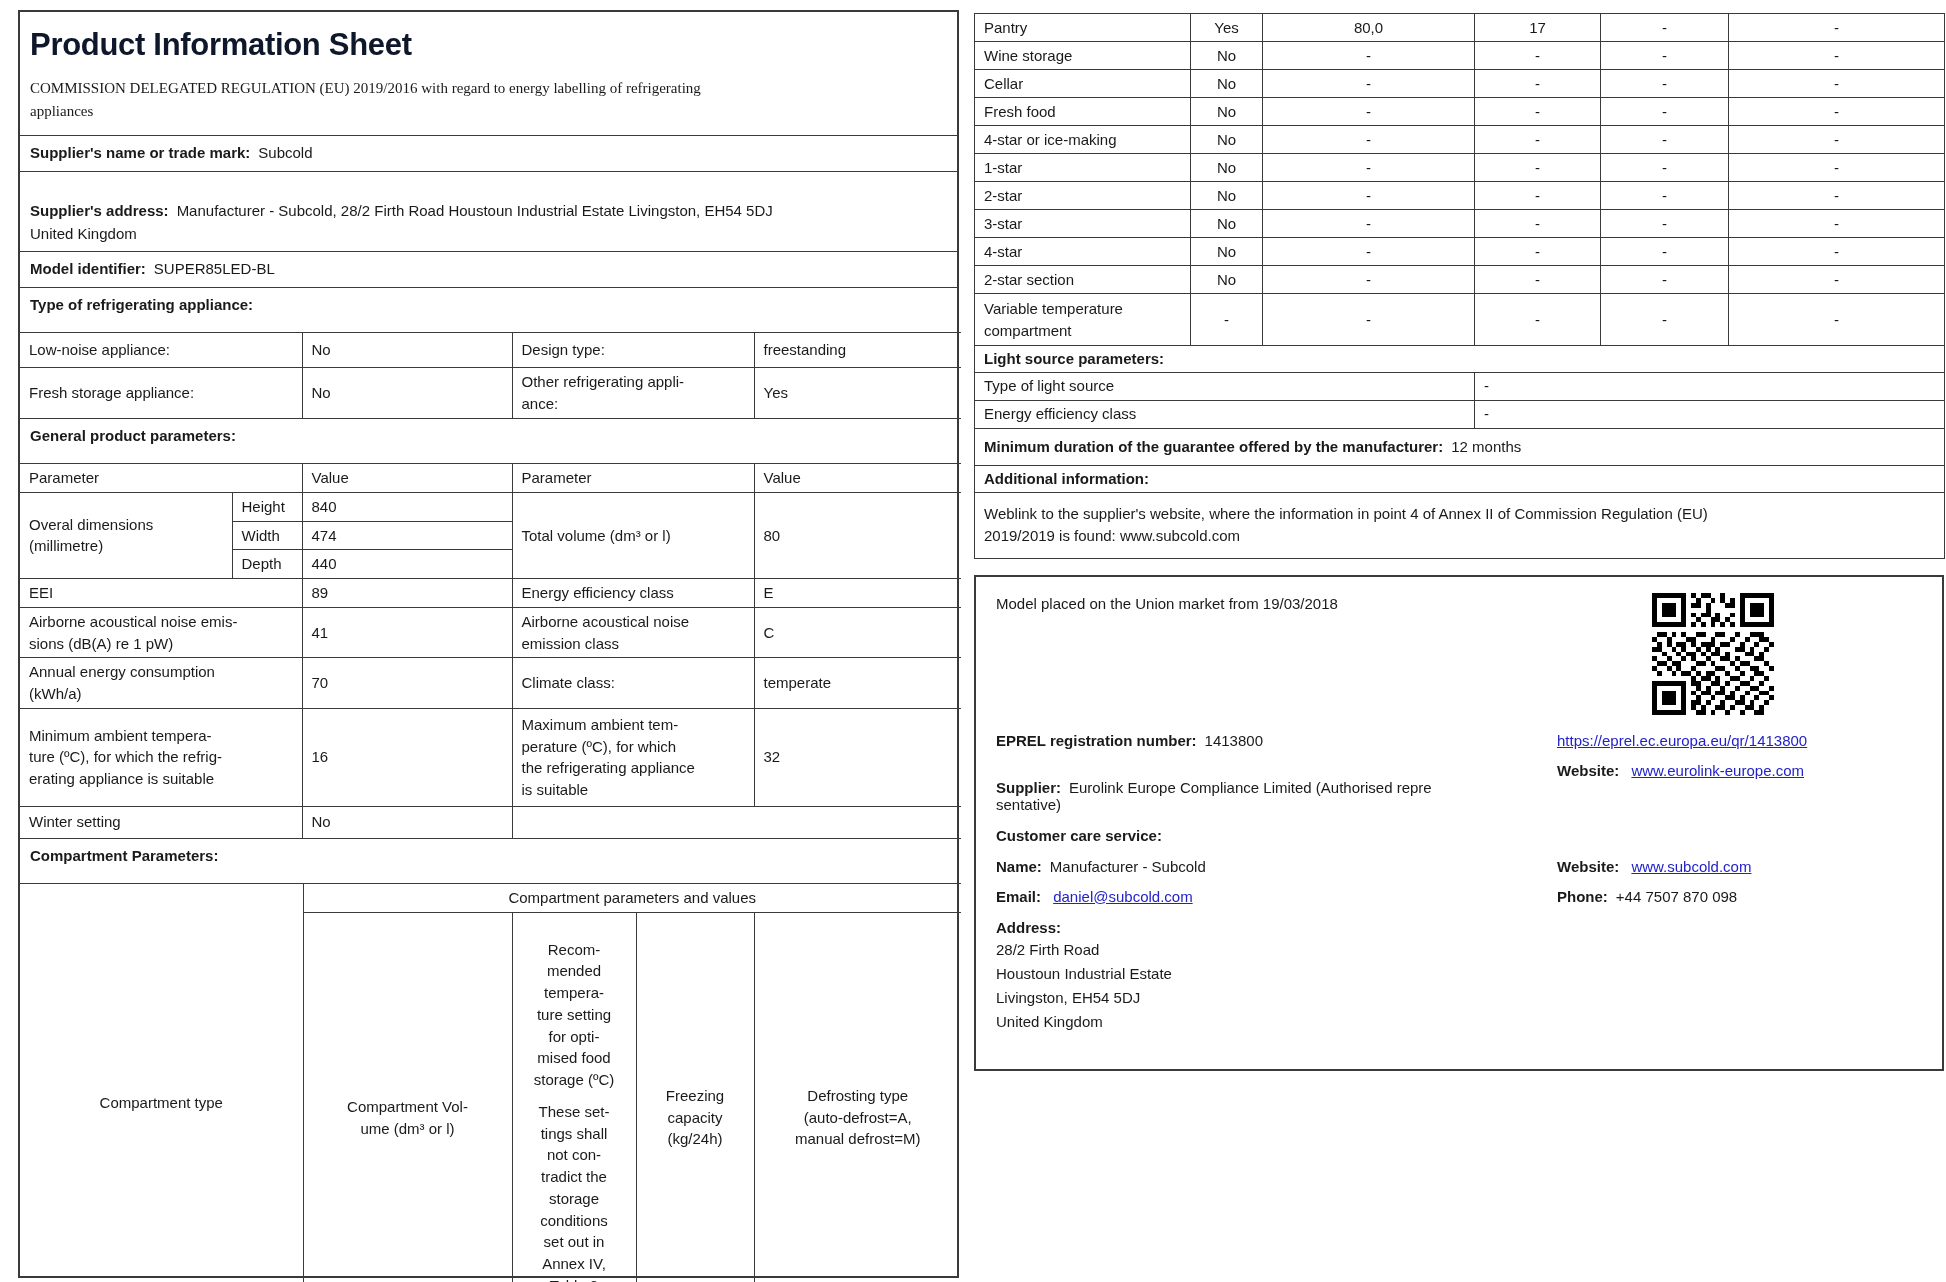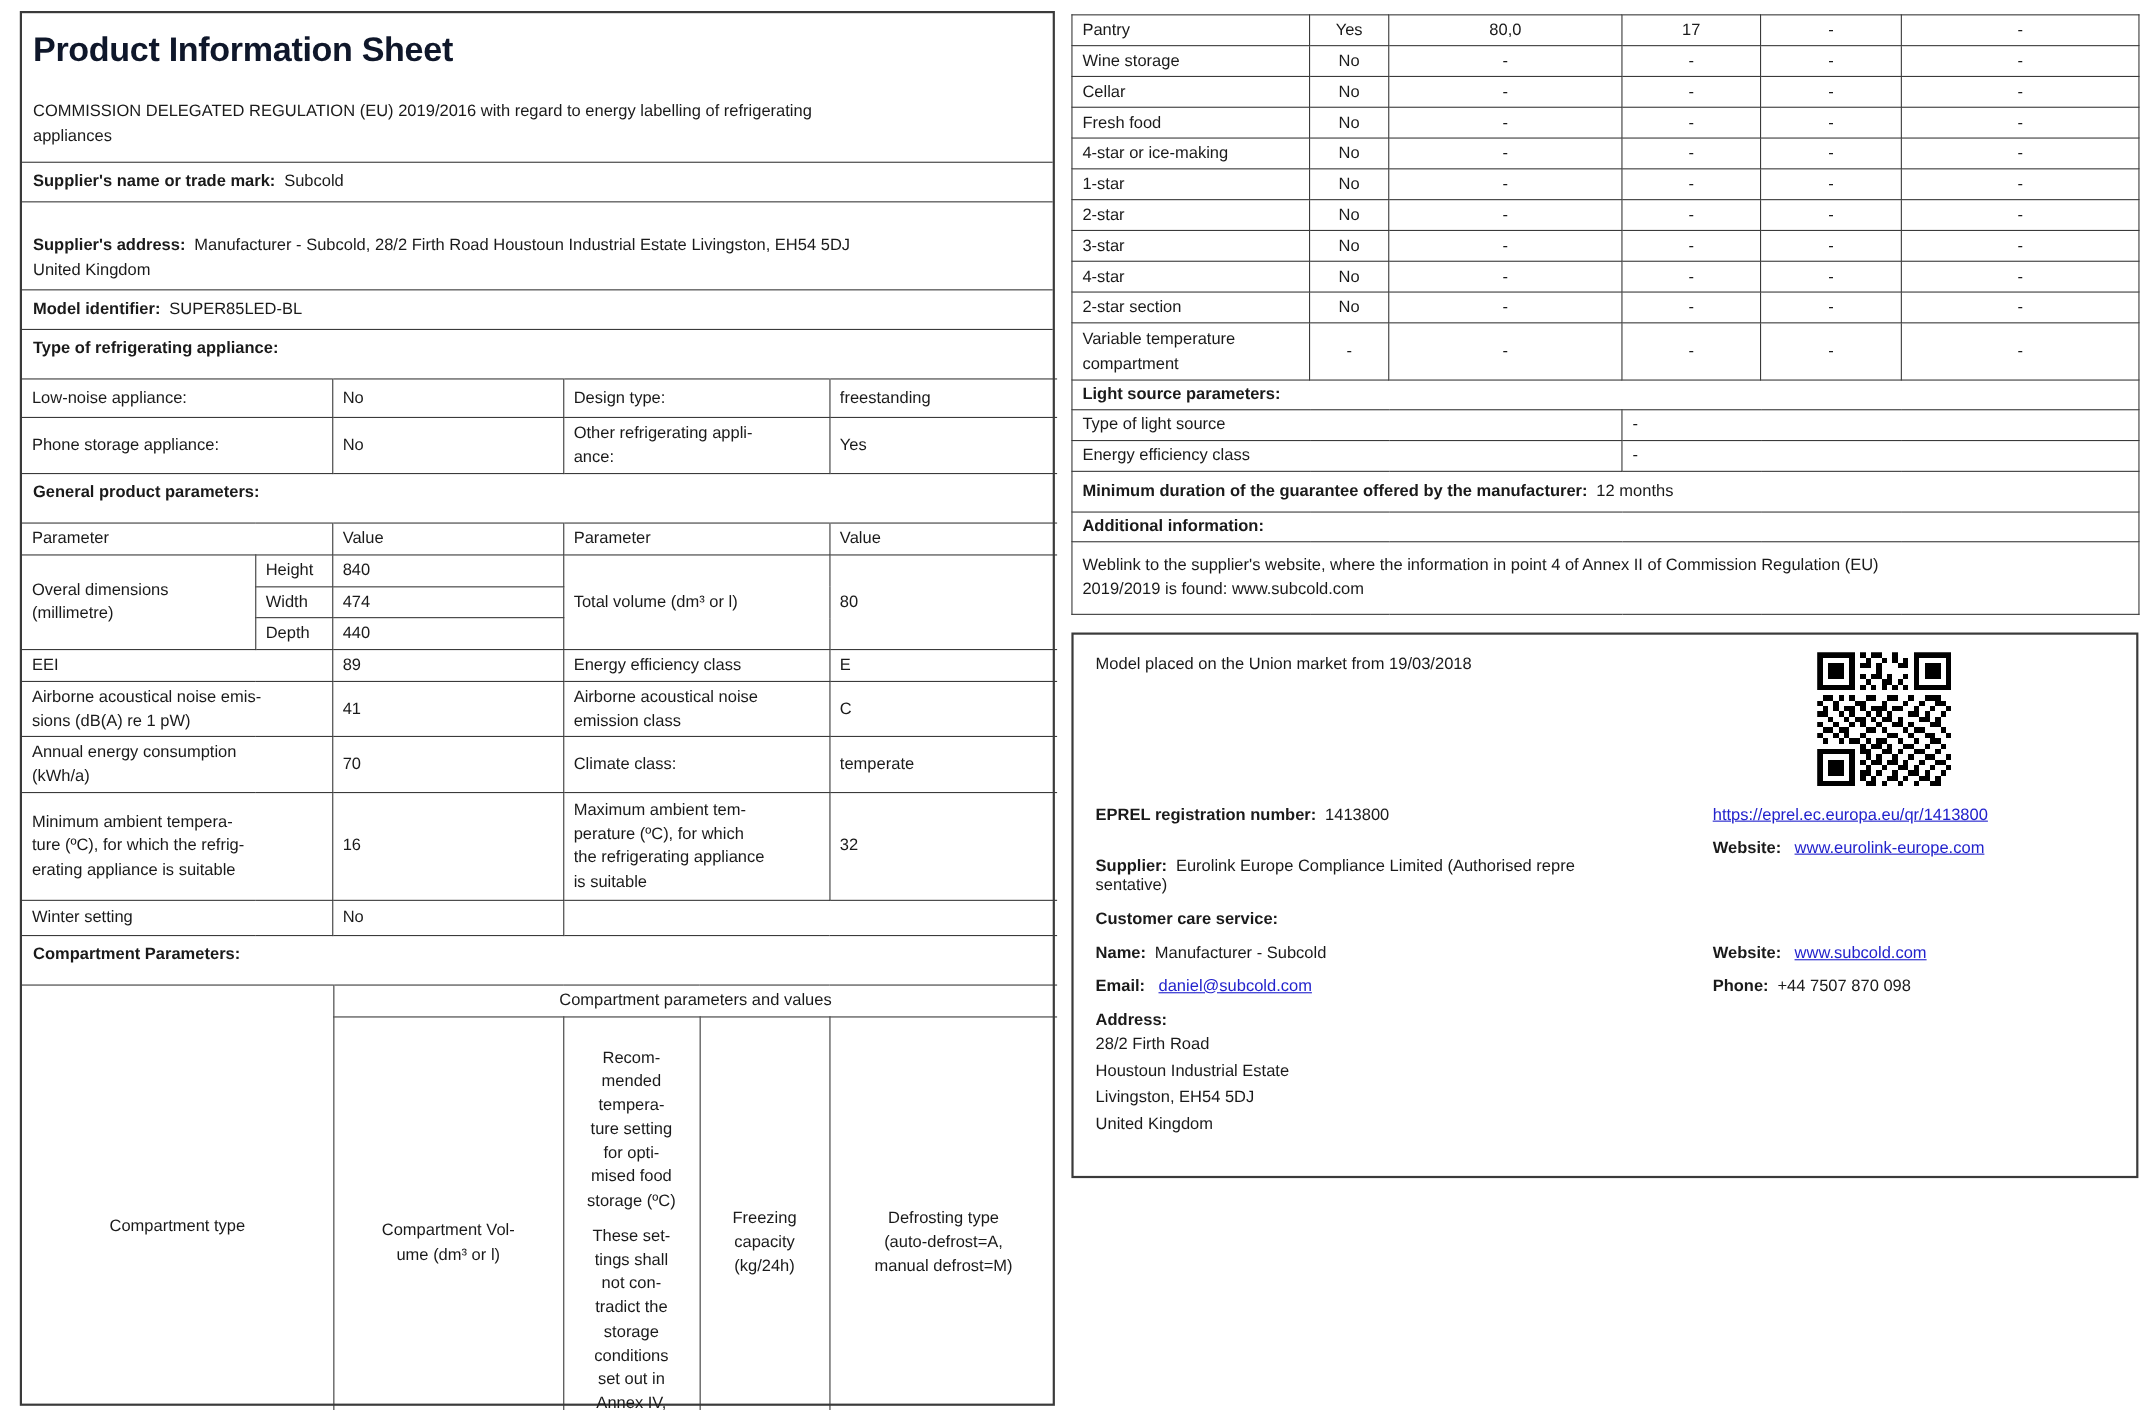--- a/index.html
+++ b/index.html
@@ -17,21 +17,21 @@
 
   
   .panel-left {
     position:absolute; left:18px; top:10px; width:941px; height:1268px;
     border:2px solid #3a3a3a; background:#fff;
   }
   .lrow { border-top:1.6px solid #3a3a3a; padding:6px 10px; line-height:1.5; }
   .lrow:first-child { border-top:none; }
   .title-block { padding:10px 10px 12px 10px; }
   .doc-title { color:#0f172a; font-size:31px; font-weight:bold; letter-spacing:-0.3px; }
-  .doc-subtitle { margin-top:20px; font-size:15px; line-height:1.55; }
+  .doc-subtitle { margin-top:8px; font-size:15px; line-height:1.55;font-family:Liberation Serif, serif; }
   .heading-row { font-weight:bold; padding:6px 10px 16px 10px; }
   table { border-collapse:collapse; width:100%; table-layout:fixed; }
   td { border:1.6px solid #3a3a3a; padding:3px 9px; vertical-align:middle; line-height:1.45; font-size:15px; }
   .no-side-l { border-left:none; } .no-side-r { border-right:none; }
   .flat-table { border-top:1.6px solid #3a3a3a; }
   .flat-table td { border-top:none; }
   .center { text-align:center; }
   .comp-head td { text-align:center; vertical-align:middle; }
   .gap-between { margin-bottom:10px; }
 
@@ -86,21 +86,21 @@
           <col style="width:207px">
         </colgroup>
       <tbody>
           <tr style="height:35px">
         <td class="no-side-l">Low-noise appliance:</td>
         <td>No</td>
         <td>Design type:</td>
         <td class="no-side-r">freestanding</td>
       </tr>
       <tr style="height:48px">
-        <td class="no-side-l">Phone storage appliance:</td>
+        <td class="no-side-l">Fresh storage appliance:</td>
         <td>No</td>
         <td class="pre">Other refrigerating appli-
 ance:</td>
         <td class="no-side-r">Yes</td>
       </tr>
     </tbody>
       </table>
 
     <div class="lrow heading-row" style="border-top:none">General product parameters:</div>
 

